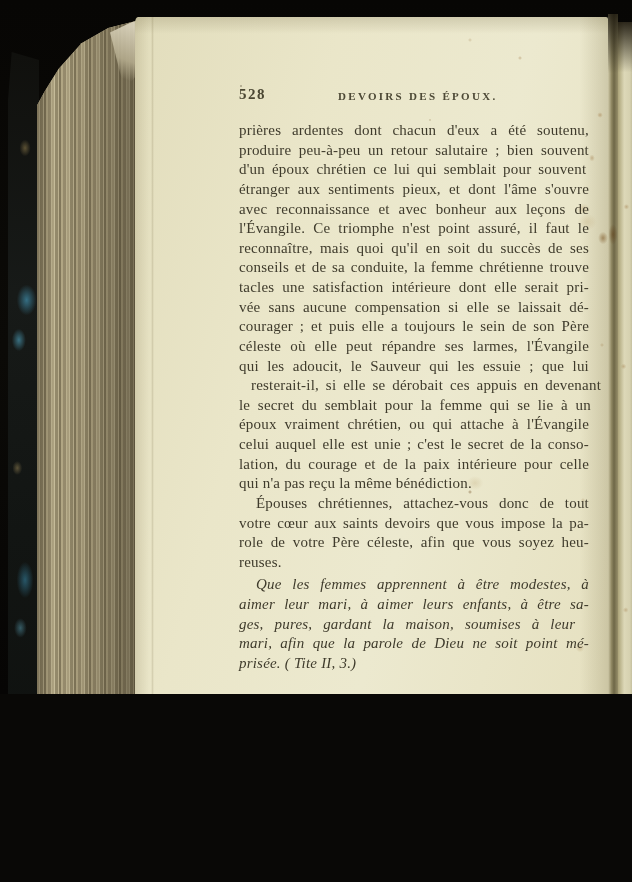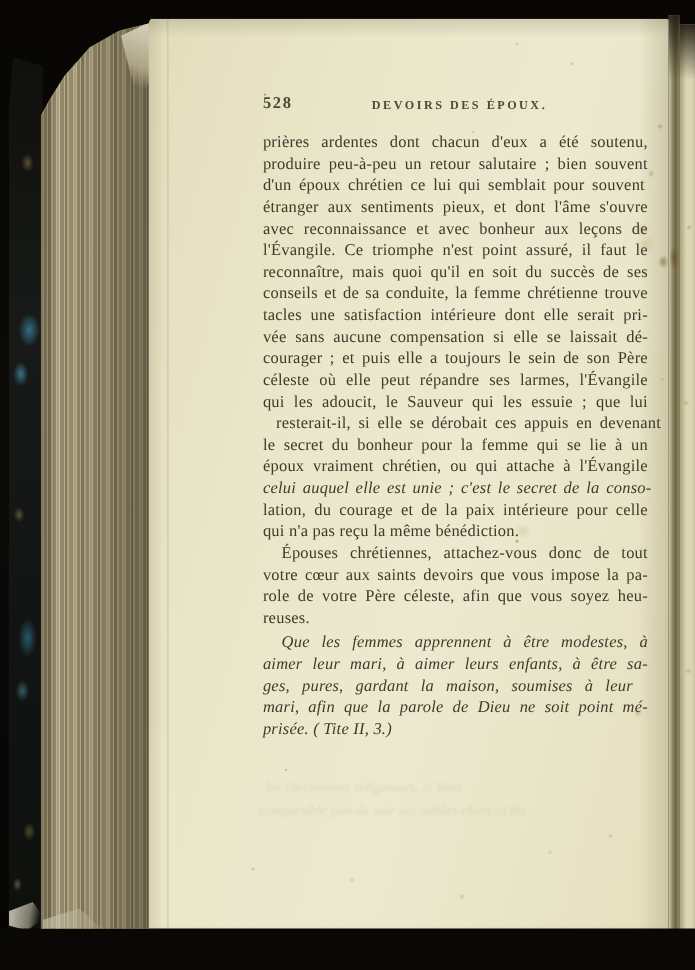--- a/index.html
+++ b/index.html
@@ -1,18 +1,18 @@
 <!DOCTYPE html>
 <html><head>
 <meta charset="utf-8">
 <style>
   html,body{margin:0;padding:0;background:#090806;}
   body{width:632px;height:882px;overflow:hidden;
        font-family:"Liberation Serif","DejaVu Serif",serif;}
-  .scene{position:relative;width:632px;height:844px;background:
+  .scene{position:relative;width:632px;height:694px;background:
       linear-gradient(180deg,#070604 0%,#0b0a07 50%,#060504 100%);overflow:hidden;}
 
   
   .marble{position:absolute;left:8px;top:52px;width:31px;height:800px;
       background:
         radial-gradient(14px 22px at 60% 31%, rgba(58,125,150,.85), rgba(58,125,150,0) 70%),
         radial-gradient(10px 16px at 35% 36%, rgba(73,150,175,.7), rgba(73,150,175,0) 70%),
         radial-gradient(12px 26px at 55% 66%, rgba(47,109,133,.75), rgba(47,109,133,0) 70%),
         radial-gradient(9px 14px at 40% 72%, rgba(90,160,180,.5), rgba(90,160,180,0) 70%),
         radial-gradient(8px 12px at 55% 12%, rgba(150,130,80,.55), rgba(150,130,80,0) 70%),
@@ -134,23 +134,23 @@
           <div class="line"><span style="word-spacing: 4.87054px;">avec reconnaissance et avec bonheur aux leçons de</span></div>
           <div class="line"><span style="word-spacing: 4.12891px;">l'Évangile. Ce triomphe n'est point assuré, il faut le</span></div>
           <div class="line"><span style="word-spacing: 3.4375px;">reconnaître, mais quoi qu'il en soit du succès de ses</span></div>
           <div class="line"><span style="word-spacing: 1.8418px;">conseils et de sa conduite, la femme chrétienne trouve</span></div>
           <div class="line"><span style="word-spacing: 4.07143px;">tacles une satisfaction intérieure dont elle serait pri-</span></div>
           <div class="line"><span style="word-spacing: 4.02344px;">vée sans aucune compensation si elle se laissait dé-</span></div>
           <div class="line"><span style="word-spacing: 2.85227px;">courager ; et puis elle a toujours le sein de son Père</span></div>
           <div class="line"><span style="word-spacing: 5.05134px;">céleste où elle peut répandre ses larmes, l'Évangile</span></div>
           <div class="line"><span style="word-spacing: 4.42344px;">qui les adoucit, le Sauveur qui les essuie ; que lui</span></div>
           <div class="line"><span style="word-spacing: 2.9375px; margin-left: 12px;">resterait-il, si elle se dérobait ces appuis en devenant</span></div>
-          <div class="line"><span style="word-spacing: 3.68324px;">le secret du bonheur pour la femme qui se lie à un</span></div>
+          <div class="line"><span style="word-spacing: 3.68324px;">le secret du semblait pour la femme qui se lie à un</span></div>
           <div class="line"><span style="word-spacing: 3.97768px;">époux vraiment chrétien, ou qui attache à l'Évangile</span></div>
-          <div class="line"><span style="word-spacing: 2.10085px; font-style: italic;">celui auquel elle est unie ; c'est le secret de la conso-</span></div>
+          <div class="line"><span style="word-spacing: 2.10085px;">celui auquel elle est unie ; c'est le secret de la conso-</span></div>
           <div class="line"><span style="word-spacing: 3.35069px;">lation, du courage et de la paix intérieure pour celle</span></div>
           <div class="line lastline"><span>qui n'a pas reçu la même bénédiction.</span></div>
         </div>
         <div class="para">
           <div class="line indent"><span style="word-spacing: 6.7375px;">Épouses chrétiennes, attachez-vous donc de tout</span></div>
           <div class="line"><span style="word-spacing: 2.41667px;">votre cœur aux saints devoirs que vous impose la pa-</span></div>
           <div class="line"><span style="word-spacing: 3.57986px;">role de votre Père céleste, afin que vous soyez heu-</span></div>
           <div class="line lastline"><span>reuses.</span></div>
         </div>
         <div class="para italic">

